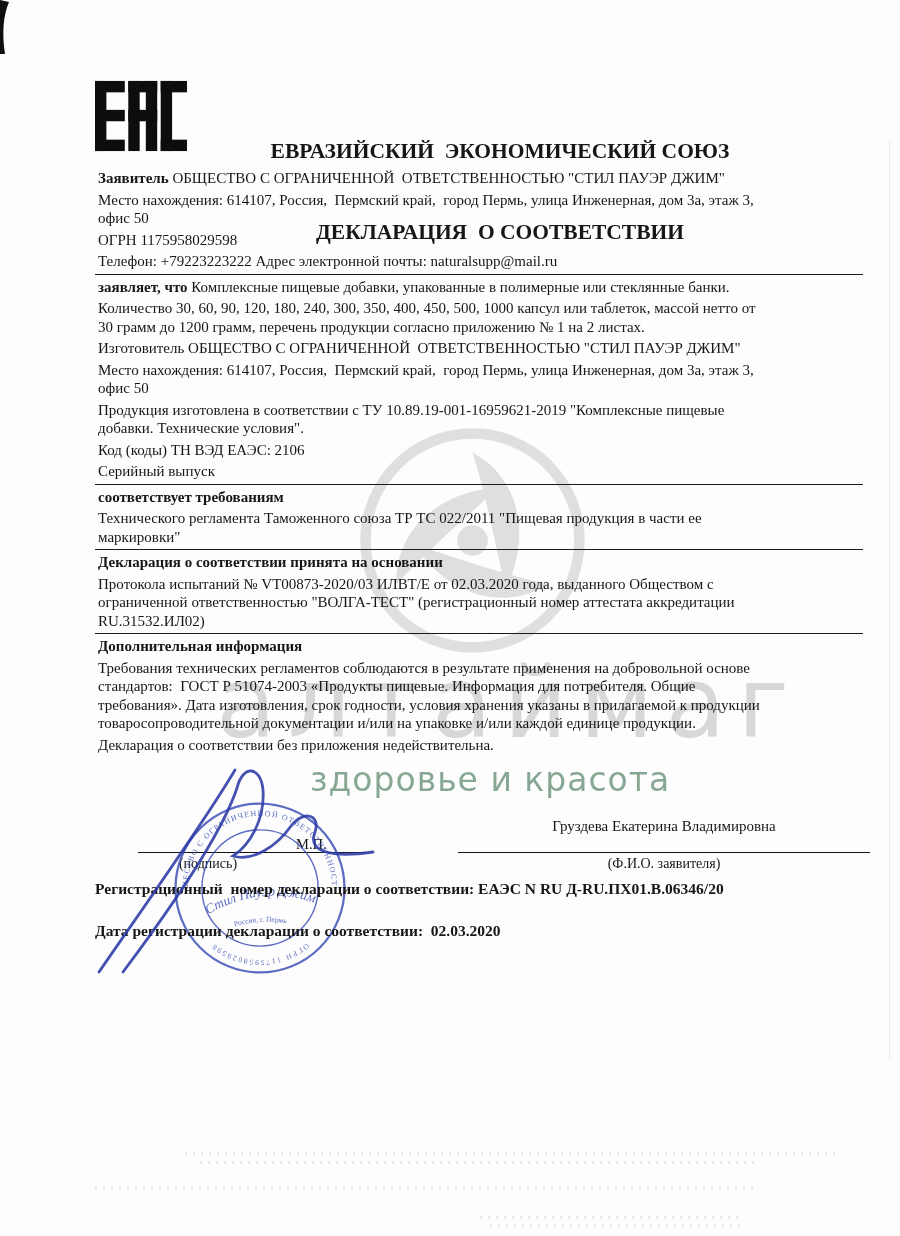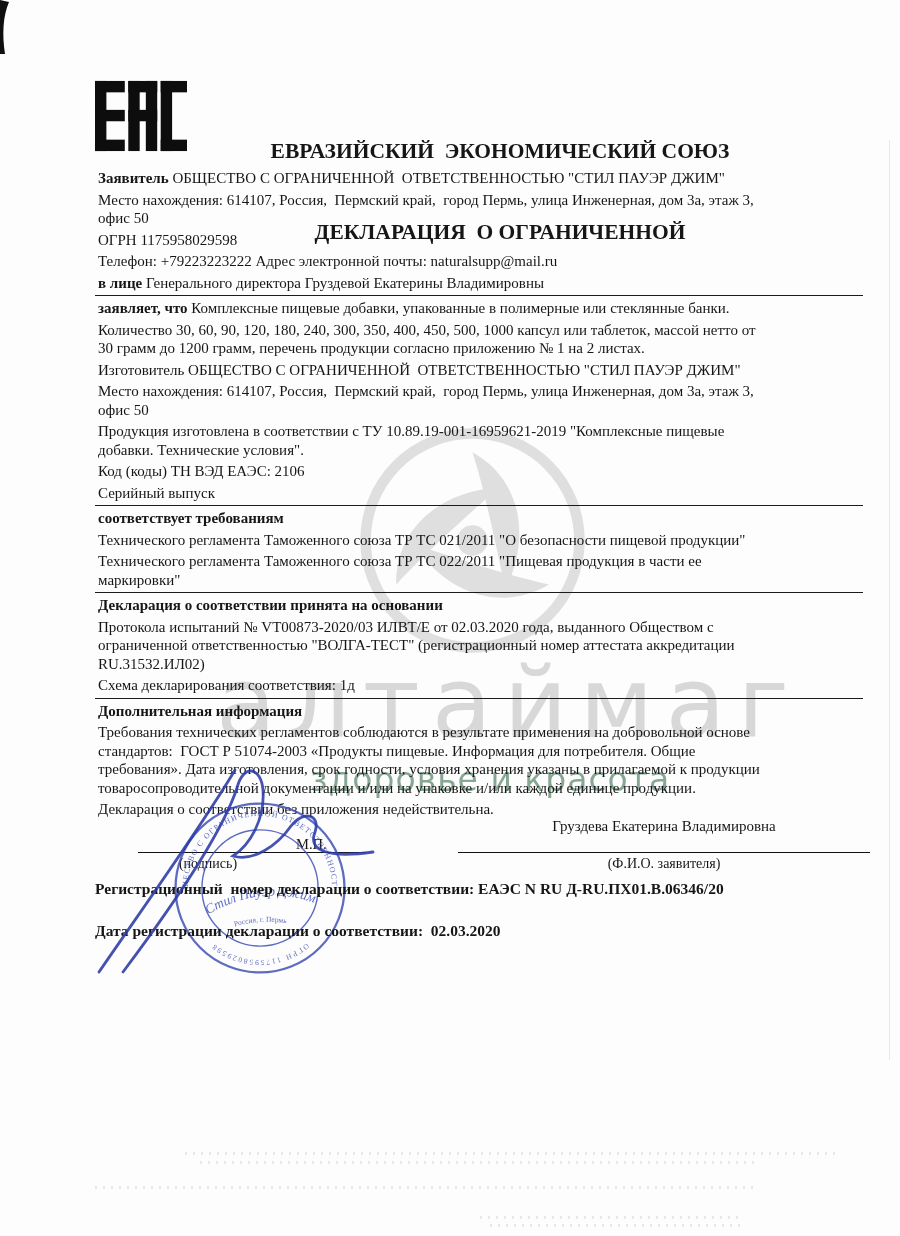--- a/index.html
+++ b/index.html
@@ -67,32 +67,31 @@
         <rect x="38" y="33" width="33" height="13"></rect>
       <rect x="75" y="0" width="13" height="80"></rect>
         <rect x="75" y="0" width="30" height="13"></rect>
       <rect x="75" y="67" width="30" height="13"></rect>
     </g>
   </svg>
   <span class="eac-hidden">ЕАС</span>
 
   <div class="doc-title">
     <div>ЕВРАЗИЙСКИЙ  ЭКОНОМИЧЕСКИЙ СОЮЗ</div>
-    <div>ДЕКЛАРАЦИЯ  О ОГРАНИЧЕННОЙ</div>
+    <div>ДЕКЛАРАЦИЯ  О СООТВЕТСТВИИ</div>
   </div>
 
   <div class="doc-body">
 
     <section>
       <p><span class="lead">Заявитель</span><span> ОБЩЕСТВО С ОГРАНИЧЕННОЙ  ОТВЕТСТВЕННОСТЬЮ "СТИЛ ПАУЭР ДЖИМ"</span></p>
       <p>Место нахождения: 614107, Россия,  Пермский край,  город Пермь, улица Инженерная, дом 3а, этаж 3,
 офис 50</p>
       <p>ОГРН 1175958029598</p>
       <p>Телефон: +79223223222 Адрес электронной почты: naturalsupp@mail.ru</p>
-      <p><span class="lead">в лице</span><span> Генерального директора Груздевой Екатерины Владимировны</span></p>
     </section>
 
     <div class="rule"></div>
 
     <section>
       <p><span class="lead">заявляет, что</span><span> Комплексные пищевые добавки, упакованные в полимерные или стеклянные банки.</span></p>
       <p>Количество 30, 60, 90, 120, 180, 240, 300, 350, 400, 450, 500, 1000 капсул или таблеток, массой нетто от
 30 грамм до 1200 грамм, перечень продукции согласно приложению № 1 на 2 листах.</p>
       <p>Изготовитель ОБЩЕСТВО С ОГРАНИЧЕННОЙ  ОТВЕТСТВЕННОСТЬЮ "СТИЛ ПАУЭР ДЖИМ"</p>
       <p>Место нахождения: 614107, Россия,  Пермский край,  город Пермь, улица Инженерная, дом 3а, этаж 3,
@@ -100,33 +99,31 @@
       <p>Продукция изготовлена в соответствии с ТУ 10.89.19-001-16959621-2019 "Комплексные пищевые
 добавки. Технические условия".</p>
       <p>Код (коды) ТН ВЭД ЕАЭС: 2106</p>
       <p>Серийный выпуск</p>
     </section>
 
     <div class="rule"></div>
 
     <section>
       <p class="lead">соответствует требованиям</p>
-      <p>Технического регламента Таможенного союза ТР ТС 021/2011 "О безопасности пищевой продукции"</p>
       <p>Технического регламента Таможенного союза ТР ТС 022/2011 "Пищевая продукция в части ее
 маркировки"</p>
     </section>
 
     <div class="rule"></div>
 
     <section>
       <p class="lead">Декларация о соответствии принята на основании</p>
       <p>Протокола испытаний № VT00873-2020/03 ИЛВТ/Е от 02.03.2020 года, выданного Обществом с
 ограниченной ответственностью "ВОЛГА-ТЕСТ" (регистрационный номер аттестата аккредитации
 RU.31532.ИЛ02)</p>
-      <p>Схема декларирования соответствия: 1д</p>
     </section>
 
     <div class="rule"></div>
 
     <section>
       <p class="lead">Дополнительная информация</p>
       <p>Требования технических регламентов соблюдаются в результате применения на добровольной основе
 стандартов:  ГОСТ Р 51074-2003 «Продукты пищевые. Информация для потребителя. Общие
 требования». Дата изготовления, срок годности, условия хранения указаны в прилагаемой к продукции
 товаросопроводительной документации и/или на упаковке и/или каждой единице продукции.</p>

